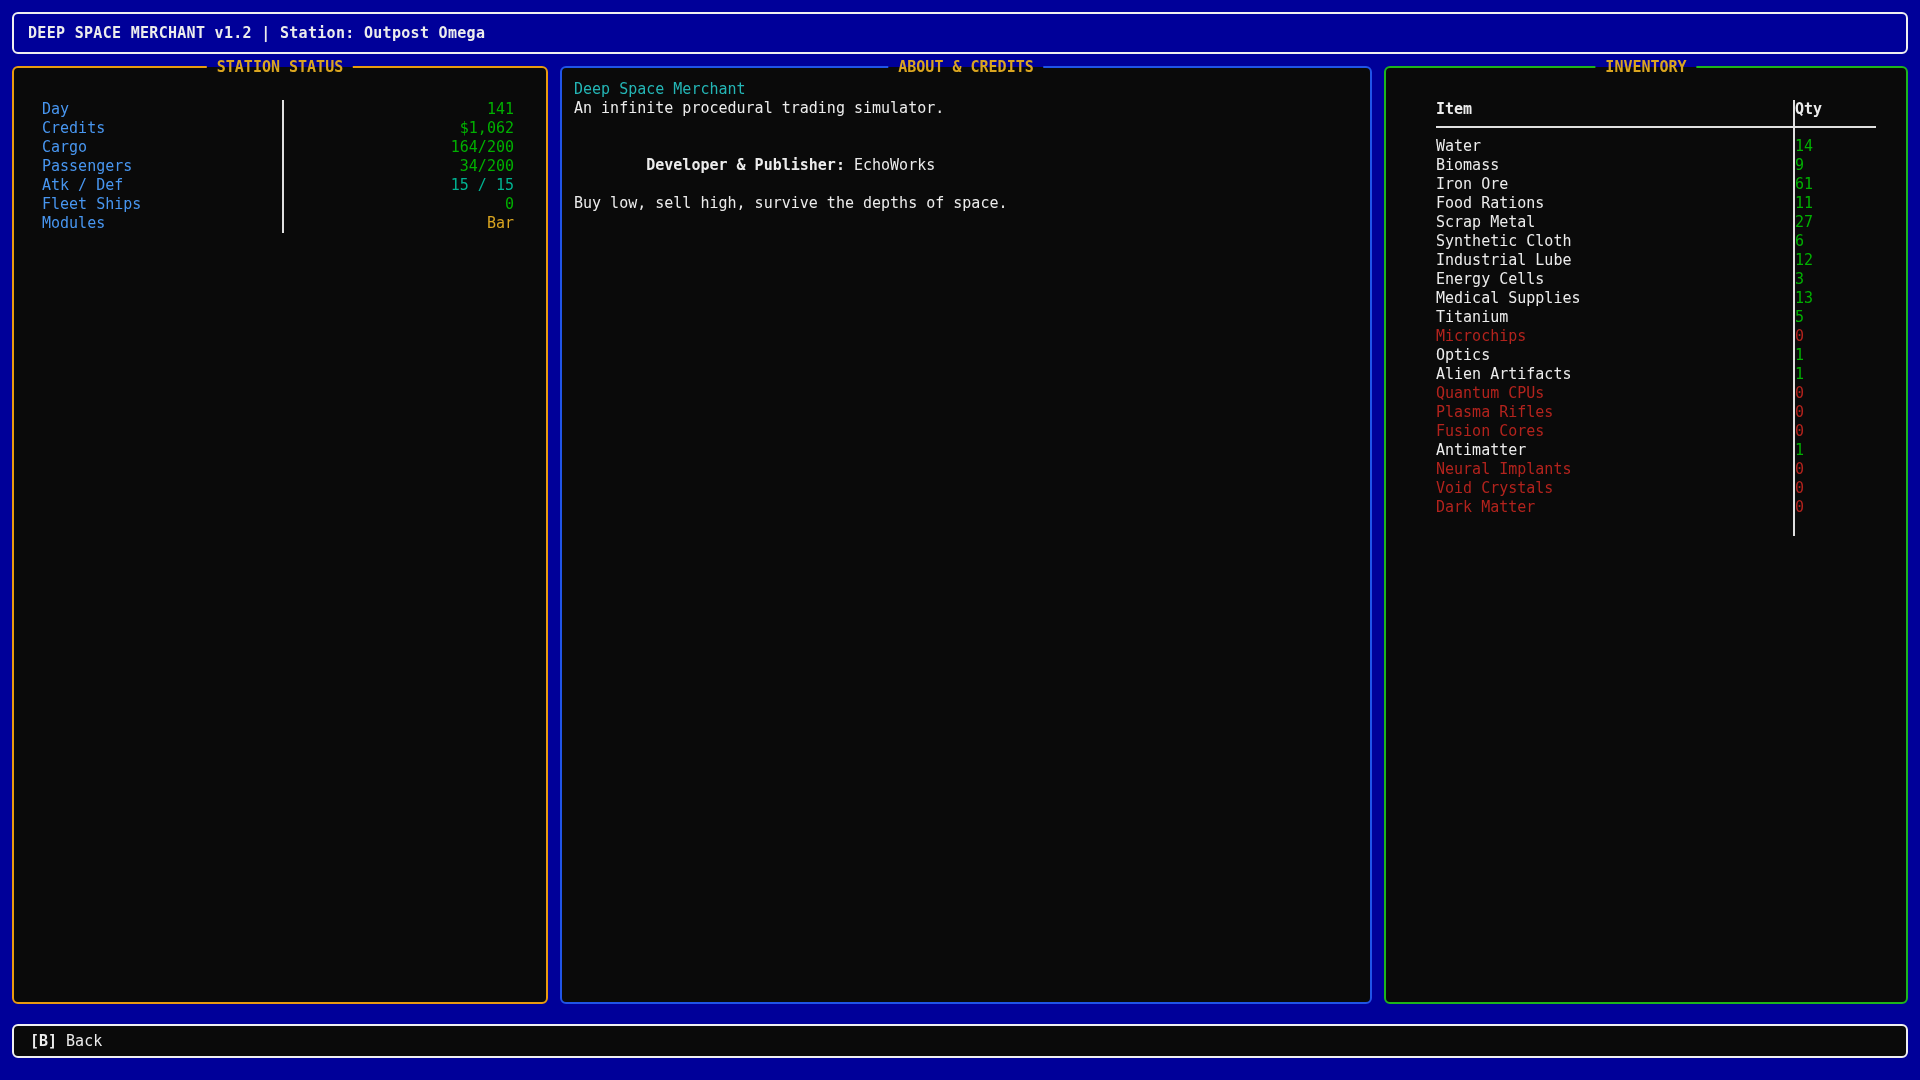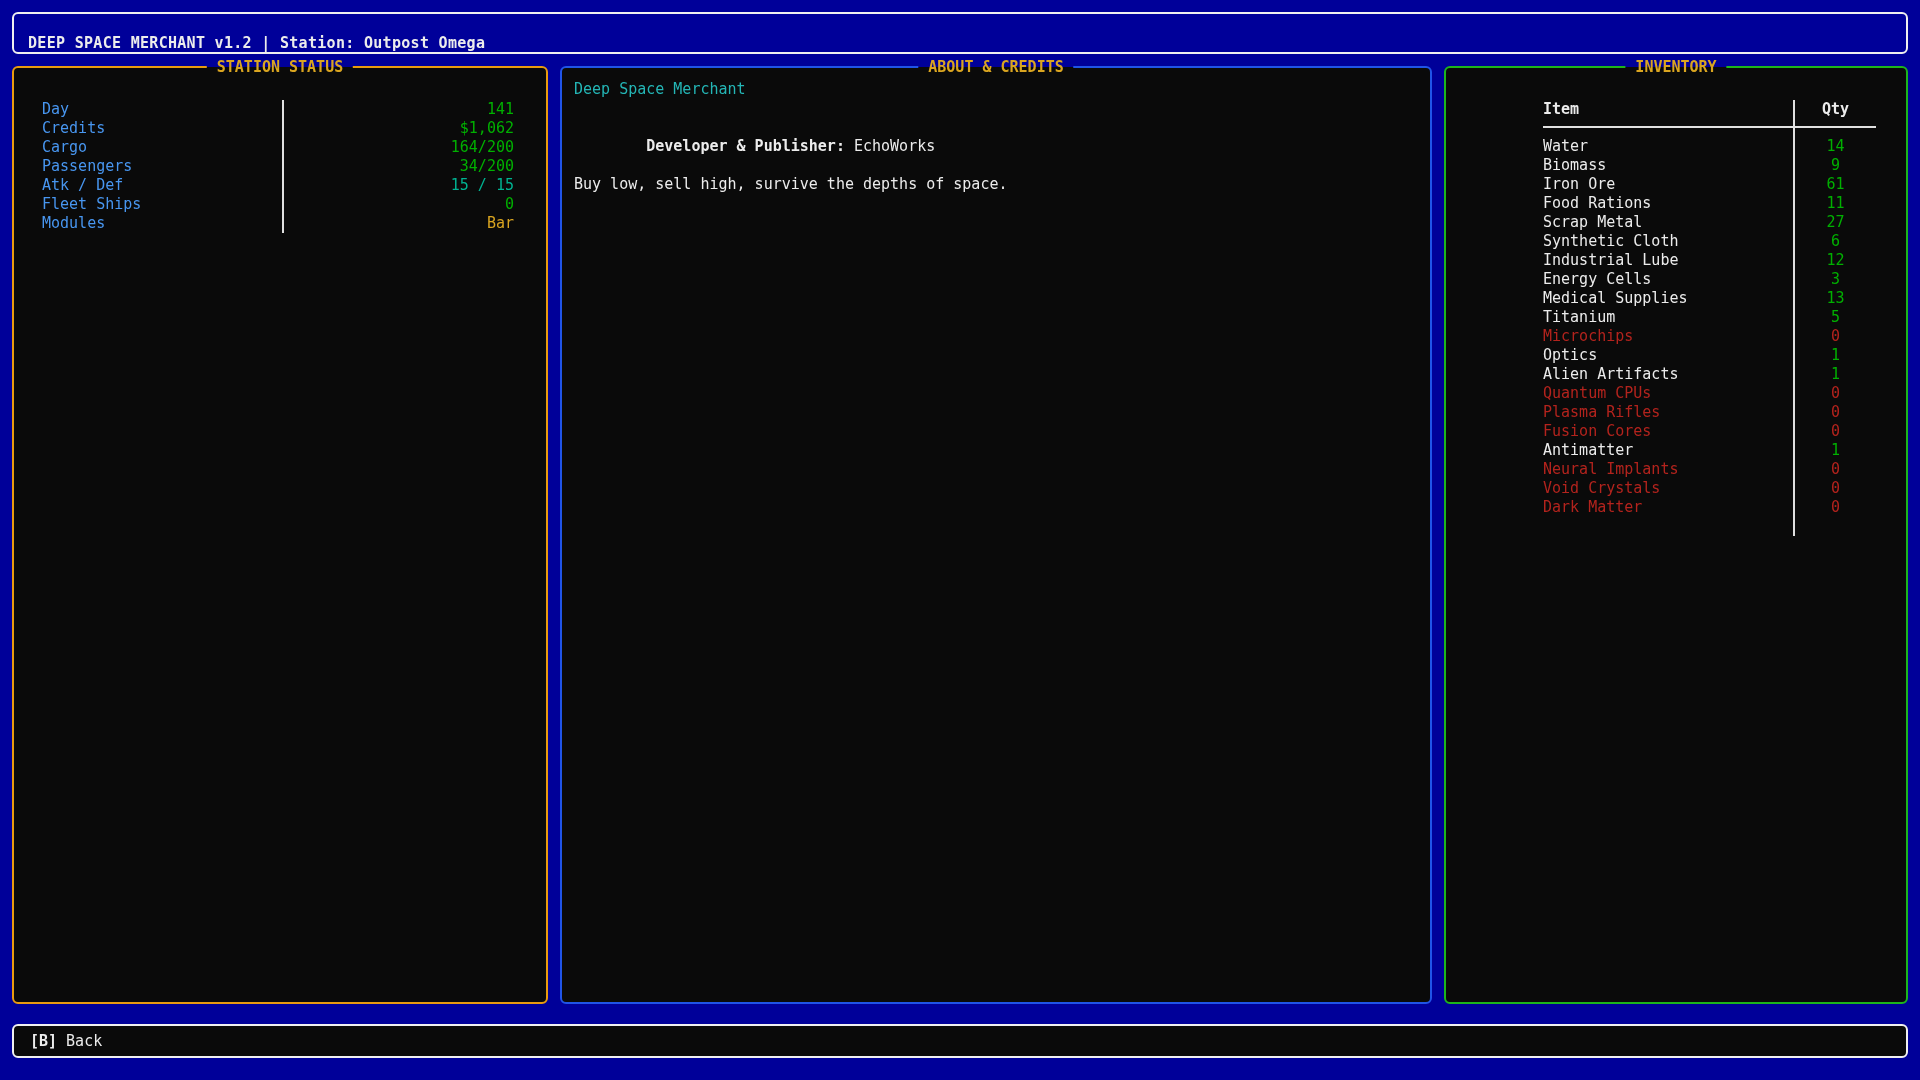--- a/index.html
+++ b/index.html
@@ -22,31 +22,31 @@
   body{
     width:1920px;height:1080px;overflow:hidden;
     background:var(--navy);
     padding:12px;
     font-family:"DejaVu Sans Mono","Liberation Mono",monospace;
     font-size:15px;color:var(--white);
   }
   .title-bar{
     height:42px;border:2px solid #f0f0f0;border-radius:6px;
     background:var(--navy);
-    display:flex;align-items:flex-end;padding:0 14px;
+    display:flex;align-items:center;padding:0 14px;
     font-weight:bold;margin-bottom:12px;letter-spacing:0.3px;
   }
   .main{display:flex;gap:12px;height:938px;}
   .panel{
     position:relative;background:var(--panel-bg);
     border:2px solid;border-radius:6px;
   }
   .panel.left{width:536px;border-color:var(--orange-border);}
   .panel.mid{flex:1;border-color:var(--blue-border);}
-  .panel.right{width:464px;border-color:var(--green-border);padding-left:47px;}
+  .panel.right{width:524px;border-color:var(--green-border);}
   .panel-title{
     position:absolute;top:-1px;left:50%;transform:translate(-50%,-50%);
     padding:0 10px;color:var(--gold);font-weight:bold;line-height:19px;
     white-space:nowrap;
     background:linear-gradient(to bottom, var(--navy) 50%, var(--panel-bg) 50%);
   }
   .panel-body{height:100%;}
   .left .panel-body{padding:32px 32px 0 28px;}
   .mid  .panel-body{padding:12px 16px 13px 12px;}
   .right .panel-body{padding:32px 30px 0 30px;}
@@ -59,21 +59,21 @@
   .st-row{display:flex;line-height:19px;}
   .st-label{width:242px;border-right:2px solid var(--line);color:var(--blue-label);}
   .st-value{flex:1;text-align:right;}
   .st-value.green{color:var(--green);}
   .st-value.teal{color:var(--teal);}
   .st-value.orange{color:var(--gold);}
 
   
   .inv-row{display:flex;line-height:19px;margin-left:20px;}
   .inv-name{flex:1;padding-right:8px;}
-  .inv-qty{width:83px;border-left:2px solid var(--line);text-align:center;}
+  .inv-qty{width:83px;border-left:2px solid var(--line);text-align:left;}
   .inv-header > span{
     font-weight:bold;color:var(--white);
     border-bottom:2px solid var(--line);padding-bottom:7px;
   }
   .inv-row.first > span{padding-top:9px;}
   .inv-row.zero .inv-name,.inv-row.zero .inv-qty{color:var(--red);}
   .inv-row.ok .inv-qty{color:var(--green);}
   .inv-row.spacer > span{height:19px;}
 
   .bottom-bar{
@@ -122,20 +122,21 @@
         <span class="st-label">Modules</span>
         <span class="st-value orange">Bar</span>
       </div>
     </div>
   </section>
 
   <section class="panel mid">
     <span class="panel-title">ABOUT &amp; CREDITS</span>
     <div class="panel-body">
       <div class="line cyan">Deep Space Merchant</div>
+      <div class="line">An infinite procedural trading simulator.</div>
       <div class="line"></div>
       <div class="line">
         <span class="bold">Developer &amp; Publisher:</span><span> EchoWorks</span>
       </div>
       <div class="line">Buy low, sell high, survive the depths of space.</div>
       <div class="line"></div>
     </div>
   </section>
 
   <section class="panel right">

